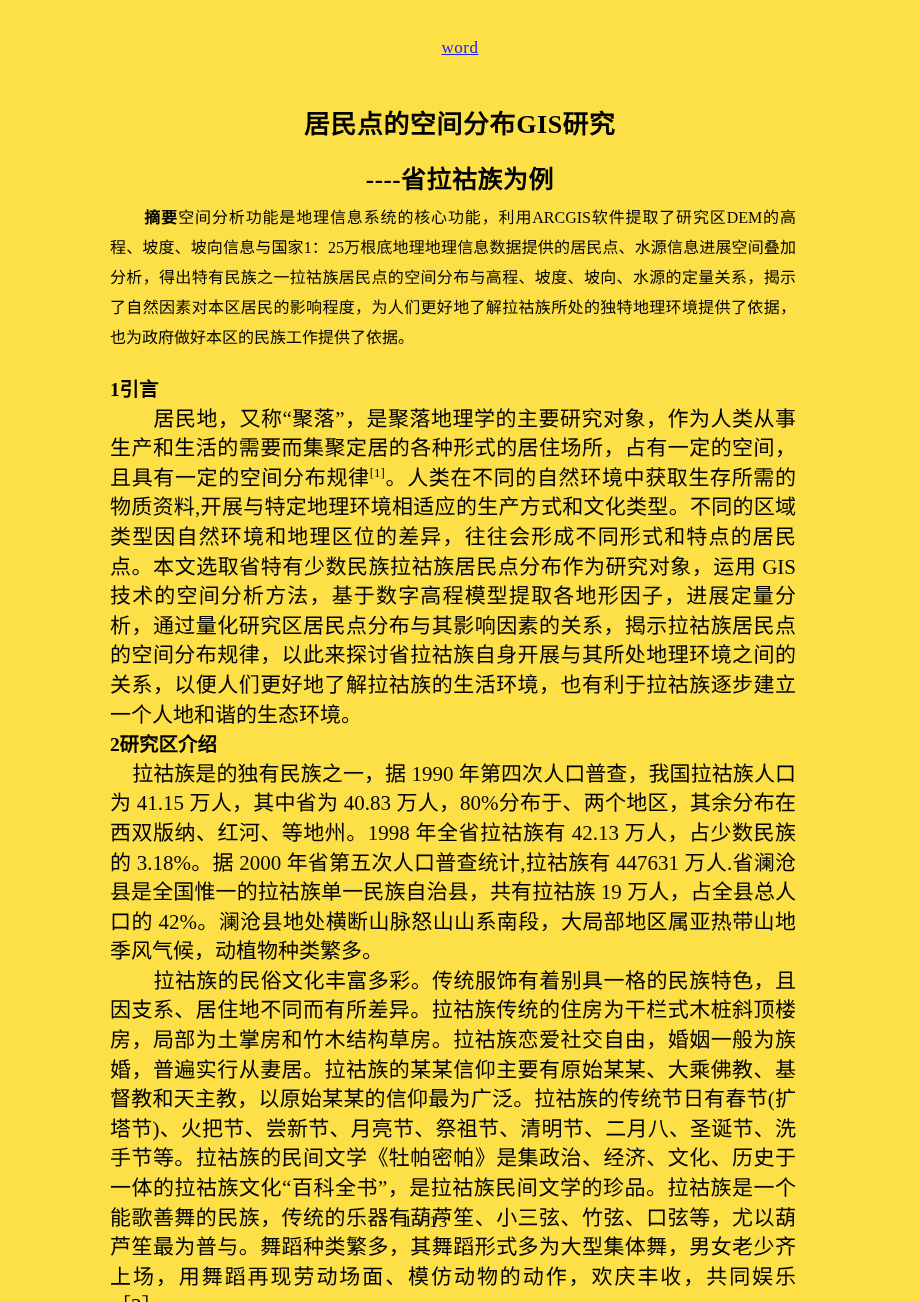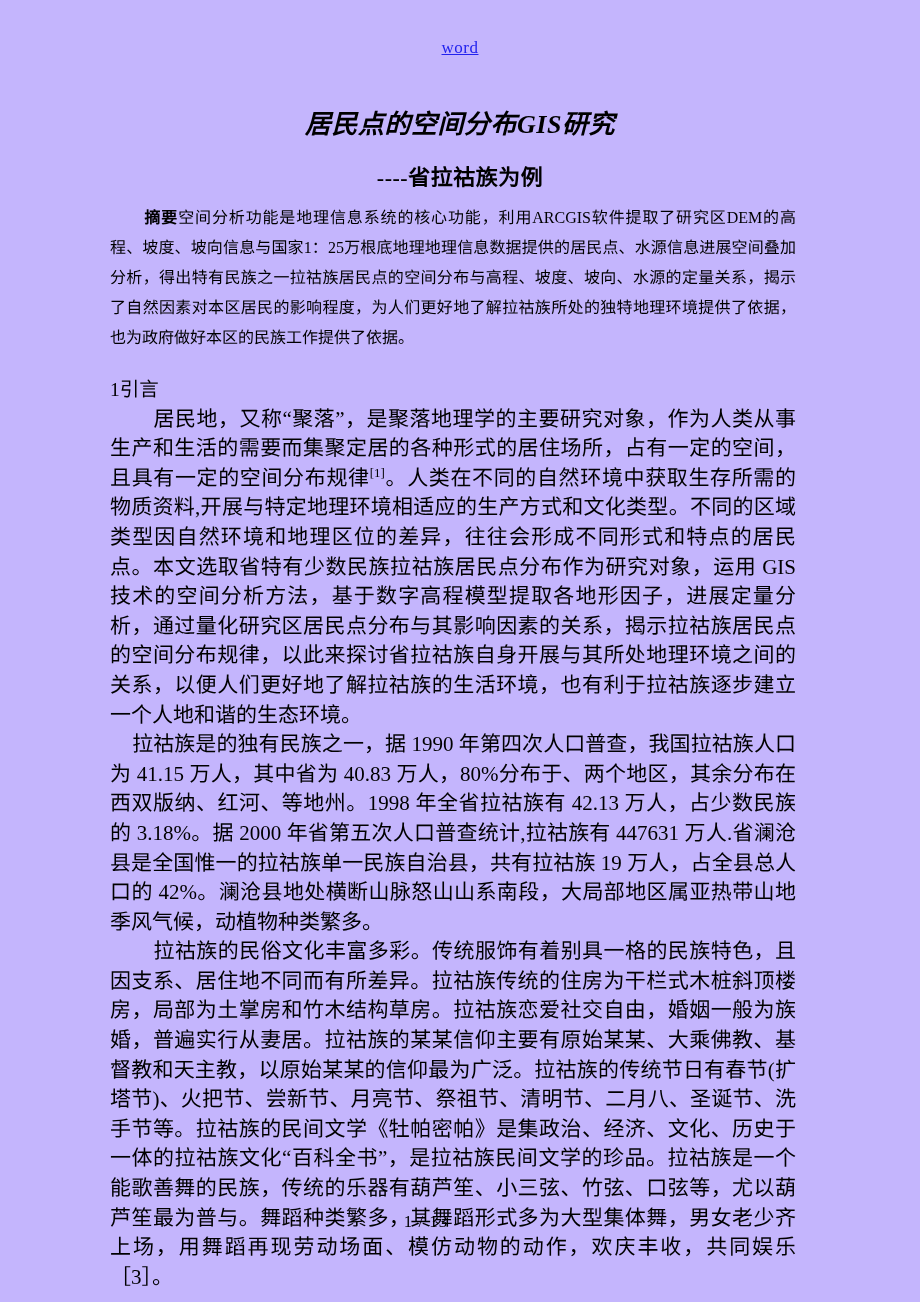--- a/index.html
+++ b/index.html
@@ -6,21 +6,21 @@
   html, body {
     margin: 0;
     padding: 0;
     background: #ffffff;
   }
   .page {
     position: relative;
     width: 920px;
     height: 1302px;
     margin: 0 auto;
-    background: #c4b5fd;
+    background: #fde047;
     font-family: "Liberation Serif", "DejaVu Serif", serif;
     color: #000000;
     overflow: hidden;
     box-sizing: border-box;
   }
 
   
   .header-zone {
     position: absolute;
     top: 38px;
@@ -44,24 +44,23 @@
     left: 0;
     width: 920px;
     text-align: center;
   }
   .doc-title {
     font-size: 26px;
     font-weight: bold;
     letter-spacing: 0.5px;
     line-height: 1.3;
     margin: 0;
-    font-style: italic;
   }
   .doc-subtitle {
-    font-size: 22px;
+    font-size: 25px;
     font-weight: bold;
     letter-spacing: 0.5px;
     line-height: 1.3;
     margin: 22px 0 0 0;
   }
 
   
   .content {
     position: absolute;
     top: 203px;
@@ -81,21 +80,21 @@
     line-height: 30px;
   }
   .abstract .indent2 { display: inline-block; width: 2.1em; }
   .abs-label { font-weight: bold; }
   .gap-md { height: 22px; }
 
   .heading {
     font-size: 19.5px;
     line-height: 29.6px;
     margin: 0;
-    font-weight: normal;
+    font-weight: bold;
   }
   .indent2 { display: inline-block; width: 2.05em; }
   .indent1 { display: inline-block; width: 1.05em; }
   sup.ref {
     font-size: 0.62em;
     vertical-align: super;
     line-height: 0;
   }
 
   
@@ -130,20 +129,21 @@
     </p>
 
     <div class="gap-md"></div>
 
     <p class="heading">1引言</p>
 
     <p class="para">
       <span class="indent2"></span><span>居民地，又称“聚落”，是聚落地理学的主要研究对象，作为人类从事生产和生活的需要而集聚定居的各种形式的居住场所，占有一定的空间，且具有一定的空间分布规律</span><sup class="ref">[1]</sup><span>。人类在不同的自然环境中获取生存所需的物质资料,开展与特定地理环境相适应的生产方式和文化类型。不同的区域类型因自然环境和地理区位的差异，往往会形成不同形式和特点的居民点。本文选取省特有少数民族拉祜族居民点分布作为研究对象，运用 GIS 技术的空间分析方法，基于数字高程模型提取各地形因子，进展定量分析，通过量化研究区居民点分布与其影响因素的关系，揭示拉祜族居民点的空间分布规律，以此来探讨省拉祜族自身开展与其所处地理环境之间的关系，以便人们更好地了解拉祜族的生活环境，也有利于拉祜族逐步建立一个人地和谐的生态环境。</span>
     </p>
 
+    <p class="heading">2研究区介绍</p>
 
     <p class="para">
       <span class="indent1"></span><span>拉祜族是的独有民族之一，据 1990 年第四次人口普查，我国拉祜族人口为 41.15 万人，其中省为 40.83 万人，80%分布于、两个地区，其余分布在西双版纳、红河、等地州。1998 年全省拉祜族有 42.13 万人，占少数民族的 3.18%。据 2000 年省第五次人口普查统计,拉祜族有 447631 万人.省澜沧县是全国惟一的拉祜族单一民族自治县，共有拉祜族 19 万人，占全县总人口的 42%。澜沧县地处横断山脉怒山山系南段，大局部地区属亚热带山地季风气候，动植物种类繁多。</span>
     </p>
 
 
     <p class="para">
       <span class="indent2"></span><span>拉祜族的民俗文化丰富多彩。传统服饰有着别具一格的民族特色，且因支系、居住地不同而有所差异。拉祜族传统的住房为干栏式木桩斜顶楼房，局部为土掌房和竹木结构草房。拉祜族恋爱社交自由，婚姻一般为族婚，普遍实行从妻居。拉祜族的某某信仰主要有原始某某、大乘佛教、基督教和天主教，以原始某某的信仰最为广泛。拉祜族的传统节日有春节(扩塔节)、火把节、尝新节、月亮节、祭祖节、清明节、二月八、圣诞节、洗手节等。拉祜族的民间文学《牡帕密帕》是集政治、经济、文化、历史于一体的拉祜族文化“百科全书”，是拉祜族民间文学的珍品。拉祜族是一个能歌善舞的民族，传统的乐器有葫芦笙、小三弦、竹弦、口弦等，尤以葫芦笙最为普与。舞蹈种类繁多，其舞蹈形式多为大型集体舞，男女老少齐上场，用舞蹈再现劳动场面、模仿动物的动作，欢庆丰收，共同娱乐［3］。</span>
     </p>
 

